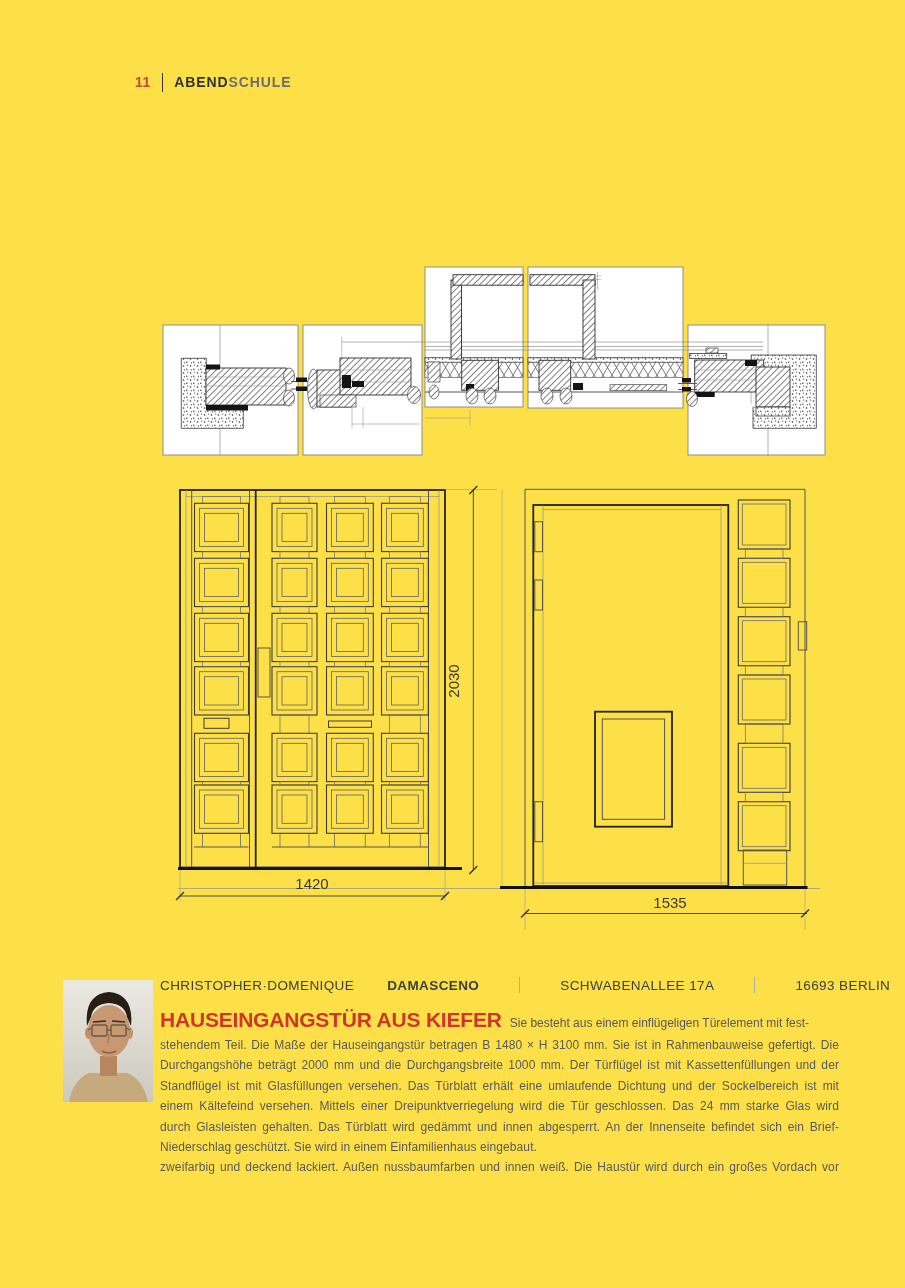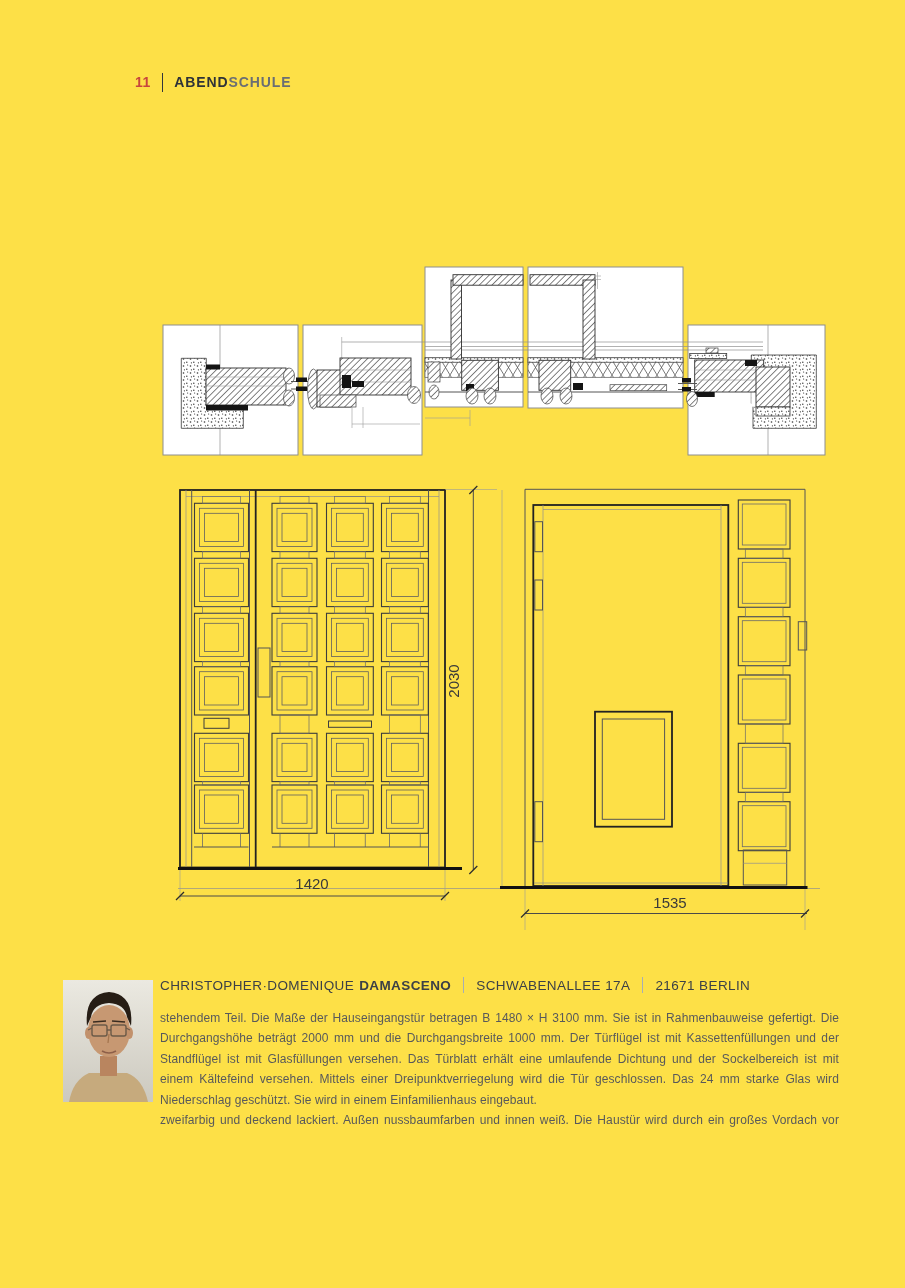--- a/index.html
+++ b/index.html
@@ -6,21 +6,21 @@
   .page{position:relative;width:905px;height:1288px;background:#fde047;overflow:hidden;
         font-family:"Liberation Sans",sans-serif;}
   
   .hdr{position:absolute;left:135px;top:72px;display:flex;align-items:center;height:20px;}
   .pn{color:#c7453d;font-weight:bold;font-size:14px;letter-spacing:.5px;}
   .hdrbar{display:inline-block;width:1.5px;height:19px;background:#32363c;margin:0 11px;}
   .brand{font-size:14px;letter-spacing:.9px;color:#6a6e74;font-weight:bold;}
   .brand b{color:#2e3238;}
   
   .authorline{position:absolute;left:160px;top:977px;display:flex;align-items:center;
-              font-size:13.5px;letter-spacing:.4px;color:#3c4046;white-space:nowrap;}
+              font-size:13.5px;letter-spacing:.4px;color:#3c4046;white-space:nowrap;gap:28px;}
   .authorline b{font-weight:bold;margin-left:5px;}
   .sep{display:inline-block;width:1px;height:16px;background:#a8adb3;margin:0 12px;}
   
   .article{position:absolute;left:160px;top:1008px;width:679px;color:#58595b;}
   .fl{line-height:23px;white-space:nowrap;}
   .title{color:#d0352b;font-weight:bold;font-size:21px;letter-spacing:-.2px;margin-right:8px;}
   .fl .t0{font-size:12px;}
   .bl{font-size:12px;line-height:20.4px;letter-spacing:.1px;
       text-align:justify;text-align-last:justify;}
   .bl.last{text-align:left;text-align-last:auto;}
@@ -383,25 +383,29 @@
       <path d="M39,71 Q46,75 53,71" fill="none" stroke="#8d5f49" stroke-width="1.6"></path>
     </svg>
   </div>
 
   <div class="authorline">
     <span>CHRISTOPHER·DOMENIQUE</span>
       <b>DAMASCENO</b>
     <span class="sep"></span>
     <span>SCHWABENALLEE 17A</span>
     <span class="sep"></span>
-    <span>21671 BERLIN</span>
+    <span>16693 BERLIN</span>
   </div>
 
   <div class="article">
+    <div class="fl">
+      <span class="title">HAUSEINGANGSTÜR AUS KIEFER</span><span class="t0">Sie besteht aus einem einflügeligen Türelement mit fest-</span>
+    </div>
     <div class="bl">stehendem Teil. Die Maße der Hauseingangstür betragen B 1480 × H 3100 mm. Sie ist in Rahmenbauweise gefertigt. Die</div>
     <div class="bl">Durchgangshöhe beträgt 2000 mm und die Durchgangsbreite 1000 mm. Der Türflügel ist mit Kassettenfüllungen und der</div>
     <div class="bl">Standflügel ist mit Glasfüllungen versehen. Das Türblatt erhält eine umlaufende Dichtung und der Sockelbereich ist mit</div>
     <div class="bl">einem Kältefeind versehen. Mittels einer Dreipunktverriegelung wird die Tür geschlossen. Das 24 mm starke Glas wird</div>
+    <div class="bl">durch Glasleisten gehalten. Das Türblatt wird gedämmt und innen abgesperrt. An der Innenseite befindet sich ein Brief-</div>
     <div class="bl last">Niederschlag geschützt. Sie wird in einem Einfamilienhaus eingebaut.</div>
     <div class="bl">zweifarbig und deckend lackiert. Außen nussbaumfarben und innen weiß. Die Haustür wird durch ein großes Vordach vor</div>
   </div>
 
 </div>
 
 </body></html>

